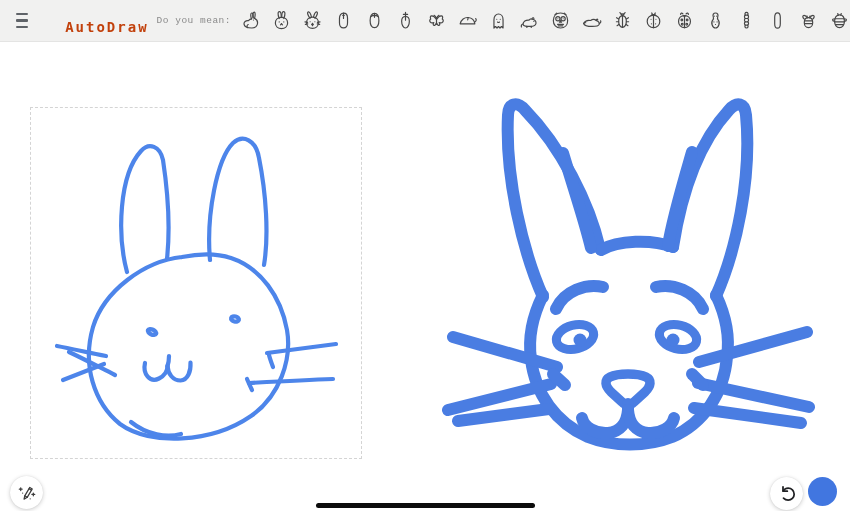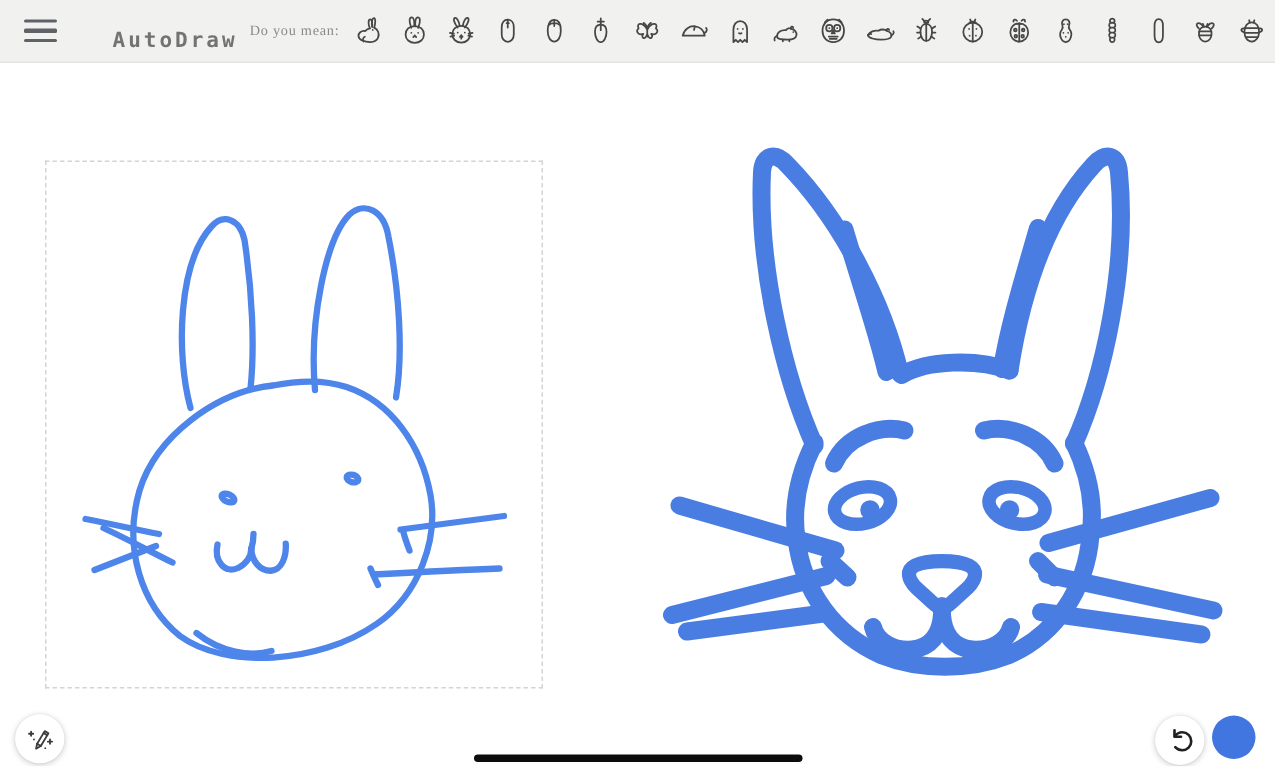--- a/index.html
+++ b/index.html
@@ -7,22 +7,22 @@
        font-family:"Liberation Sans",sans-serif;}
 
   
   .topbar{position:absolute;top:0;left:0;width:100%;height:41px;
           background:var(--topbar-bg,#f1f1f0);border-bottom:1px solid #e4e4e3;
           display:flex;align-items:center;}
   .hamburger{margin-left:16px;width:22px;height:16px;display:flex;flex-direction:column;
              justify-content:space-between;background:none;border:none;padding:0;cursor:pointer;}
   .hamburger span{display:block;height:2.4px;width:100%;background:#5f6368;border-radius:1px;}
   .title{margin-left:37px;font-family:"DejaVu Sans Mono","Liberation Mono",monospace;
-         font-size:14px;font-weight:600;letter-spacing:2px;color:#737373;margin-top:12px;}
-  .suggest-label{margin-left:8px;font-family:Liberation Serif, serif;
+         font-size:14px;font-weight:600;letter-spacing:2px;color:#c2410c;margin-top:12px;}
+  .suggest-label{margin-left:8px;font-family:Liberation Mono, monospace;
          font-size:9.5px;color:#8a8a8a;letter-spacing:0.5px;white-space:nowrap;}
   .suggestions{margin-left:9px;display:flex;align-items:center;gap:10px;}
   .sug{width:21px;height:21px;padding:0;border:none;background:none;cursor:pointer;}
   .sug svg{width:21px;height:21px;display:block;stroke:var(--icon-gray,#474747);fill:none;
            stroke-width:1.35;stroke-linecap:round;stroke-linejoin:round;}
 
   
   .canvas{position:absolute;inset:42px 0 0 0;background:#fff;}
   .selection-box{position:absolute;left:30px;top:65px;width:330px;height:350px;
                  border:1px dashed #d4d4d4;}

